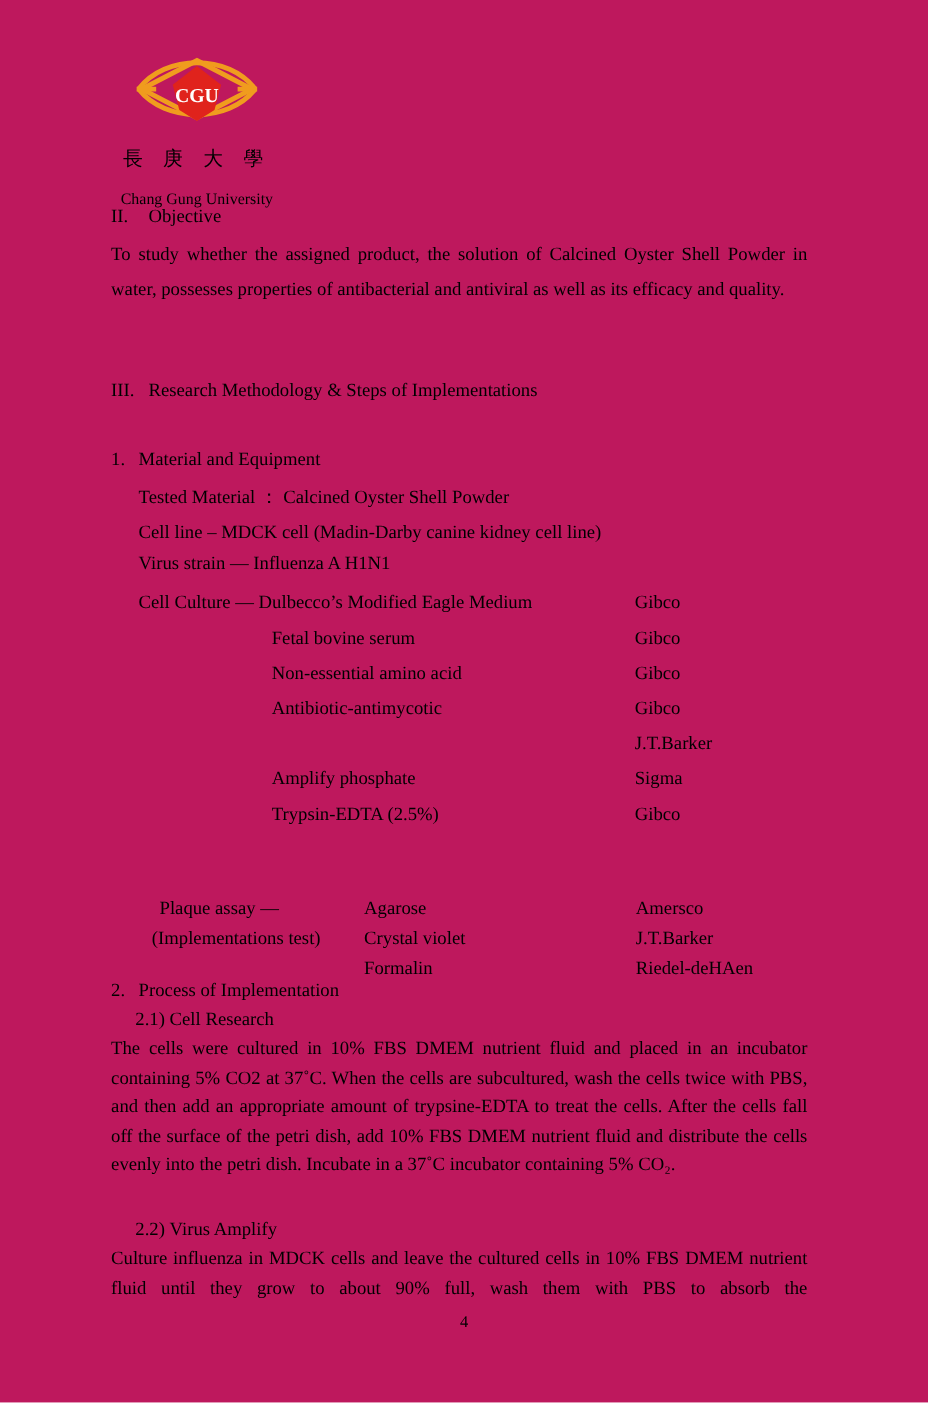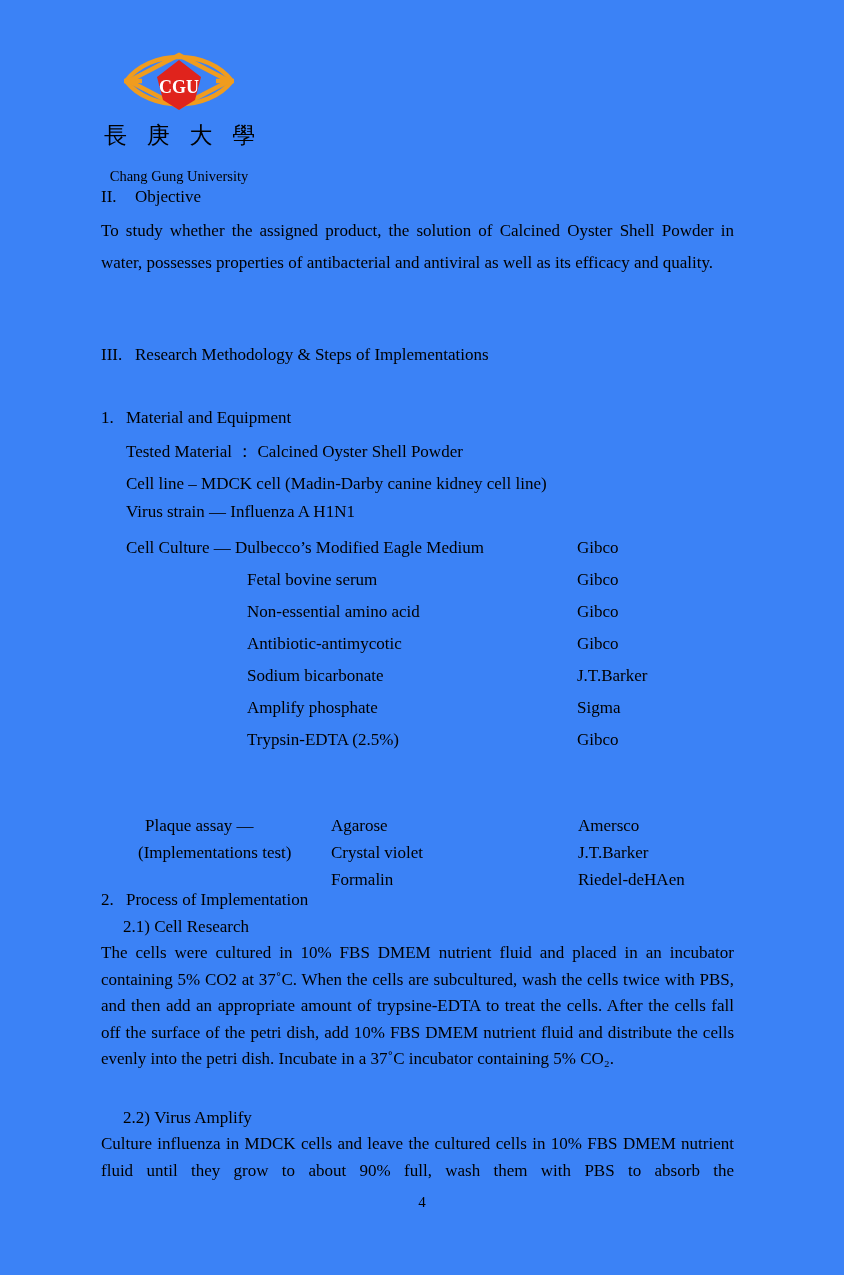--- a/index.html
+++ b/index.html
@@ -4,41 +4,41 @@
 <style>
   html, body {
     margin: 0;
     padding: 0;
     background: #ffffff;
   }
   #page {
     position: relative;
     width: 844px;
     height: 1275px;
-    background: #3b82f6;
+    background: #be185d;
     font-family: "Liberation Serif", "DejaVu Serif", serif;
     color: #000000;
     overflow: hidden;
   }
   
   #logo-block {
     position: absolute;
     left: 104px;
     top: 40px;
     width: 150px;
     text-align: center;
   }
   #logo-svg-wrap {
     width: 110px;
     height: 78px;
     margin: 0 auto;
   }
   .uni-zh {
-    margin-top: 2px;
-    font-size: 23px;
+    margin-top: 14px;
+    font-size: 18px;
     letter-spacing: 7px;
     white-space: nowrap;
   }
   .uni-en {
     margin-top: 17px;
     font-size: 14.5px;
     white-space: nowrap;
   }
   
   #content {
@@ -138,21 +138,20 @@
       </div>
       <div class="crow">
         <span class="citem">Non-essential amino acid</span>
         <span class="csup">Gibco</span>
       </div>
       <div class="crow">
         <span class="citem">Antibiotic-antimycotic</span>
         <span class="csup">Gibco</span>
       </div>
       <div class="crow">
-        <span class="citem">Sodium bicarbonate</span>
         <span class="csup">J.T.Barker</span>
       </div>
       <div class="crow">
         <span class="citem">Amplify phosphate</span>
         <span class="csup">Sigma</span>
       </div>
       <div class="crow">
         <span class="citem">Trypsin-EDTA (2.5%)</span>
         <span class="csup">Gibco</span>
       </div>

